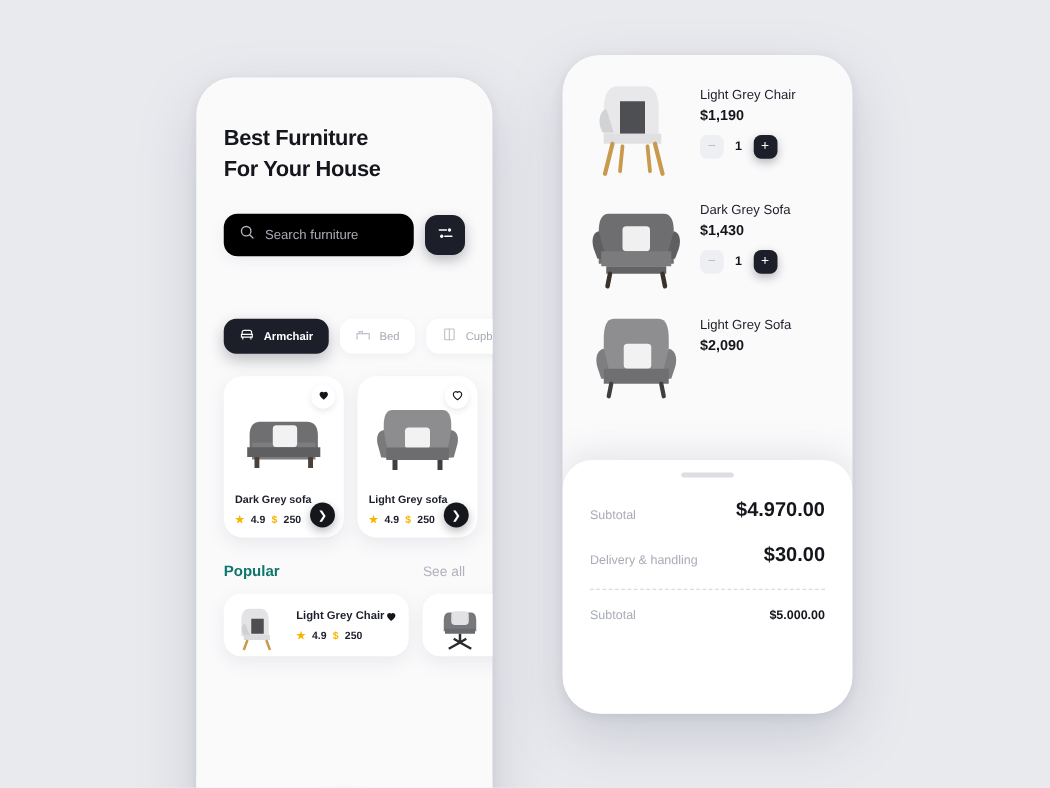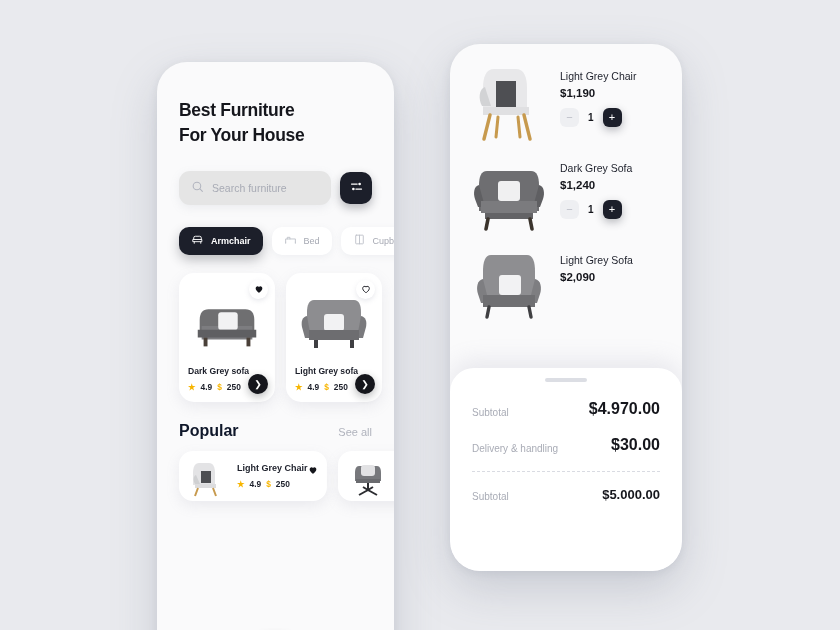--- a/index.html
+++ b/index.html
@@ -24,42 +24,42 @@
 
   
   .home-pad { padding: 36px 22px 0 22px; }
   .headline {
     font-size: 17.5px; font-weight: bold; color: #15161c;
     letter-spacing: -.3px; line-height: 1.45;
   }
 
   .search-row { display: flex; align-items: center; gap: 9px; margin-top: 22px; }
   .search-box {
-    flex: 1; height: 34px; background: #e5e5e5; border-radius: 11px;
+    flex: 1; height: 34px; background: #000000; border-radius: 11px;
     display: flex; align-items: center; gap: 8px; padding: 0 12px;
     box-shadow: 0 3px 10px rgba(140,145,165,.13);
   }
   .search-box input {
     border: none; outline: none; background: transparent;
     font-family: inherit; font-size: 10.5px; color: #6c6f7a; width: 100%;
   }
   .search-box input::placeholder { color: #a8abb5; }
   .filter-btn {
     width: 32px; height: 32px; border-radius: 10px; background: #1c1f2a;
     display: flex; align-items: center; justify-content: center; border: none;
     box-shadow: 0 4px 10px rgba(28,31,42,.3); cursor: pointer;
   }
 
   .chips { display: flex; gap: 9px; margin-top: 22px; }
   .chip {
     display: flex; align-items: center; gap: 7px; height: 28px;
     padding: 0 12px; border-radius: 10px; background: #ffffff;
     font-size: 9px; color: #a6a9b3; white-space: nowrap; flex: none;
     box-shadow: 0 2px 7px rgba(140,145,165,.10); border: none;
-    font-family: inherit; cursor: pointer;
+    font-family: inherit; cursor: pointer; margin-top: 28px;
   }
   .chip.active { background: #1c1f2a; color: #ffffff; font-weight: bold;
                  box-shadow: 0 5px 12px rgba(28,31,42,.28); }
 
   .cards-row { display: flex; gap: 11px; margin-top: 18px; }
   .pcard {
     width: 96px; flex: none; background: #ffffff; border-radius: 15px;
     padding: 9px 9px 10px 9px; position: relative;
     box-shadow: 0 5px 14px rgba(140,145,165,.14);
   }
@@ -75,21 +75,21 @@
           font-weight: bold; color: #1c1f2a; }
   .meta .g { color: #f7b500; }
   .go {
     position: absolute; right: 7px; bottom: 8px; width: 20px; height: 20px;
     border-radius: 50%; background: #15161c; color: #fff; border: none;
     display: flex; align-items: center; justify-content: center;
     font-size: 9px; cursor: pointer; box-shadow: 0 3px 8px rgba(21,22,28,.3);
   }
 
   .sect-head { display: flex; align-items: baseline; justify-content: space-between; margin-top: 20px; }
-  .sect-title { font-size: 16px; font-weight: bold; color: #0f172a; }
+  .sect-title { font-size: 12px; font-weight: bold; color: #0f766e; }
   .see-all { font-size: 11px; color: #b0b3bd; cursor: pointer; text-align: center; }
 
   .pop-row { display: flex; gap: 11px; margin-top: 11px; }
   .pop-card {
     flex: none; background: #fff; border-radius: 14px; padding: 8px 10px;
     display: flex; align-items: center; gap: 10px; position: relative;
     box-shadow: 0 5px 14px rgba(140,145,165,.14); height: 50px;
   }
   .pop-card.w1 { width: 148px; }
   .pop-card.w2 { width: 110px; }
@@ -151,21 +151,21 @@
     padding: 0 22px;
   }
   .grabber { width: 42px; height: 4px; border-radius: 3px; background: #dcdee4;
              margin: 10px auto 0 auto; }
   .srow { display: flex; justify-content: space-between; align-items: flex-end;
           margin-top: 18px; }
   .slabel { font-size: 10px; color: #a9acb6; }
   .svalue { font-size: 16px; font-weight: bold; color: #15161c; }
   .dash { border-top: 1px dashed #d9dbe2; margin-top: 17px; }
   .srow.total { margin-top: 15px; }
-  .srow.total .svalue { font-size: 13px; }
+  .srow.total .svalue { font-size: 10px; }
   .checkout {
     width: 100%; height: 42px; margin-top: 20px; border: none; cursor: pointer;
     border-radius: 21px; background: #0c0d11; color: #ffffff;
     font-family: inherit; font-size: 11px; font-weight: bold;
     box-shadow: 0 8px 18px rgba(12,13,17,.3);
   }
 </style>
 </head>
 <body>
 
@@ -424,21 +424,21 @@
             <path d="M8 30c-5 1-6 8-4 14l3 8h7z" fill="#5f5f62"></path>
             <path d="M68 30c5 1 6 8 4 14l-3 8h-7z" fill="#5f5f62"></path>
             <rect x="27" y="26" width="22" height="20" rx="3" fill="#f0f0f1"></rect>
             <path d="M10 46h56v12H10z" fill="#7b7b7e"></path>
             <path d="M14 58h48v6H14z" fill="#636366"></path>
             <path d="M17 64l-2 10M59 64l2 10" stroke="#3a332c" stroke-width="3.6" stroke-linecap="round"></path>
           </svg>
         </div>
         <div class="cart-info">
           <div class="ci-name">Dark Grey Sofa</div>
-          <div class="ci-price">$1,240</div>
+          <div class="ci-price">$1,430</div>
           <div class="stepper">
             <button class="step minus">−</button>
             <span class="qty">1</span>
             <button class="step plus">+</button>
           </div>
         </div>
       </div>
 
       <div class="cart-item">
         <div class="cart-thumb">

